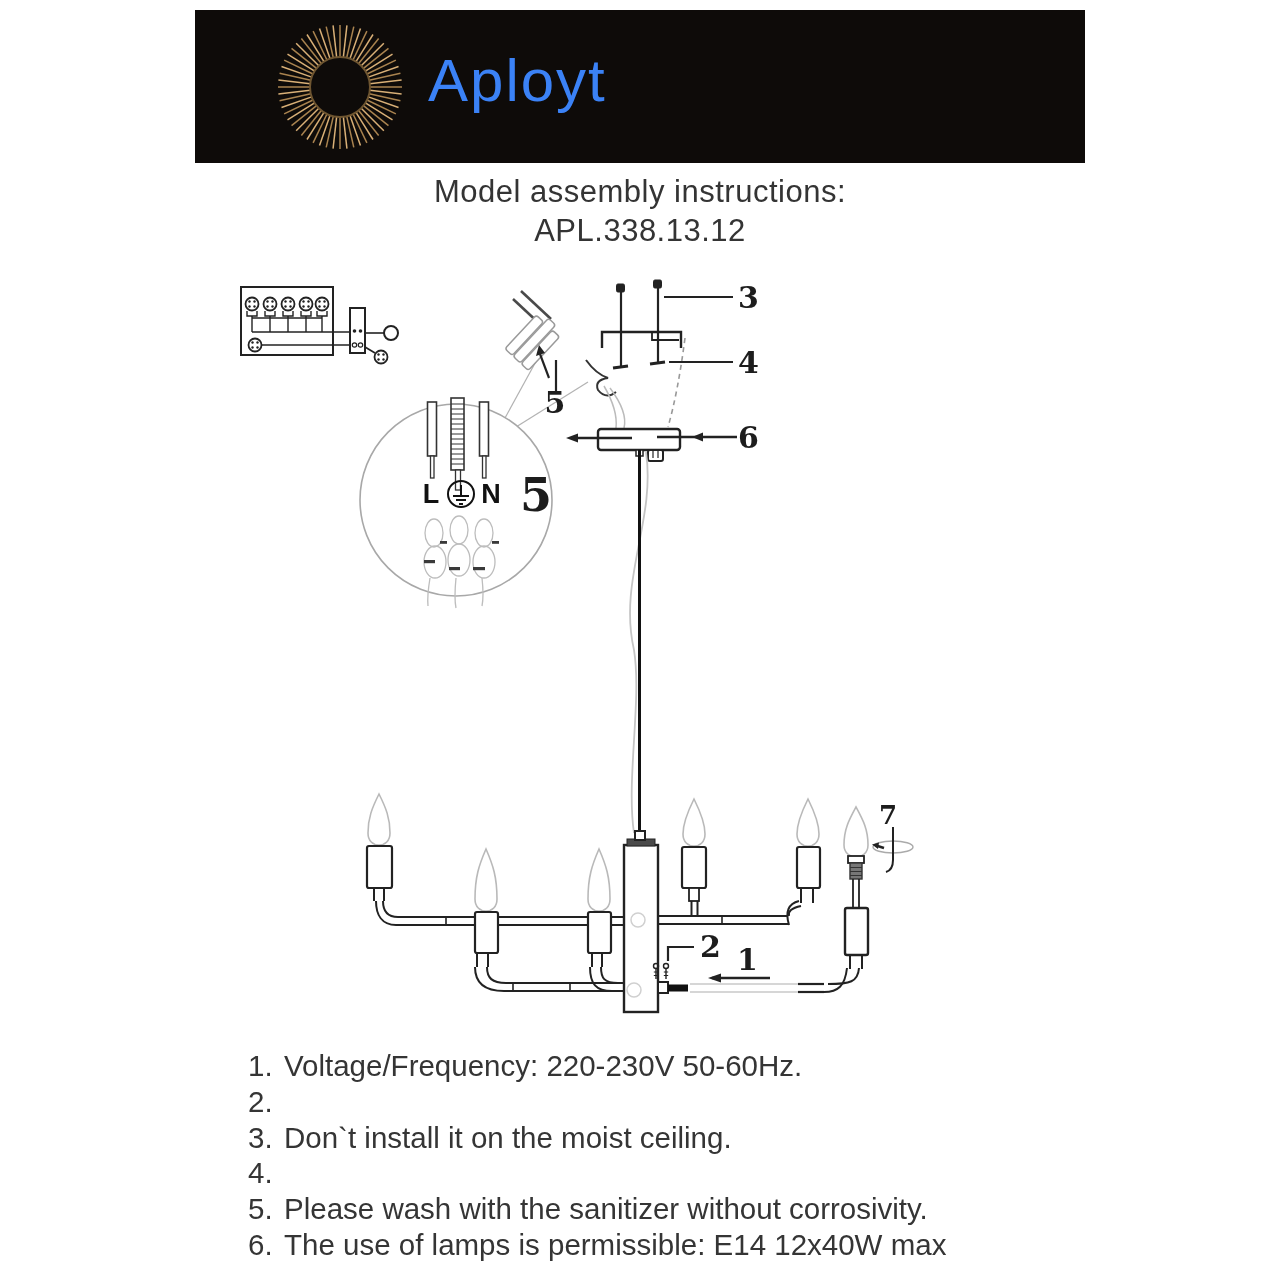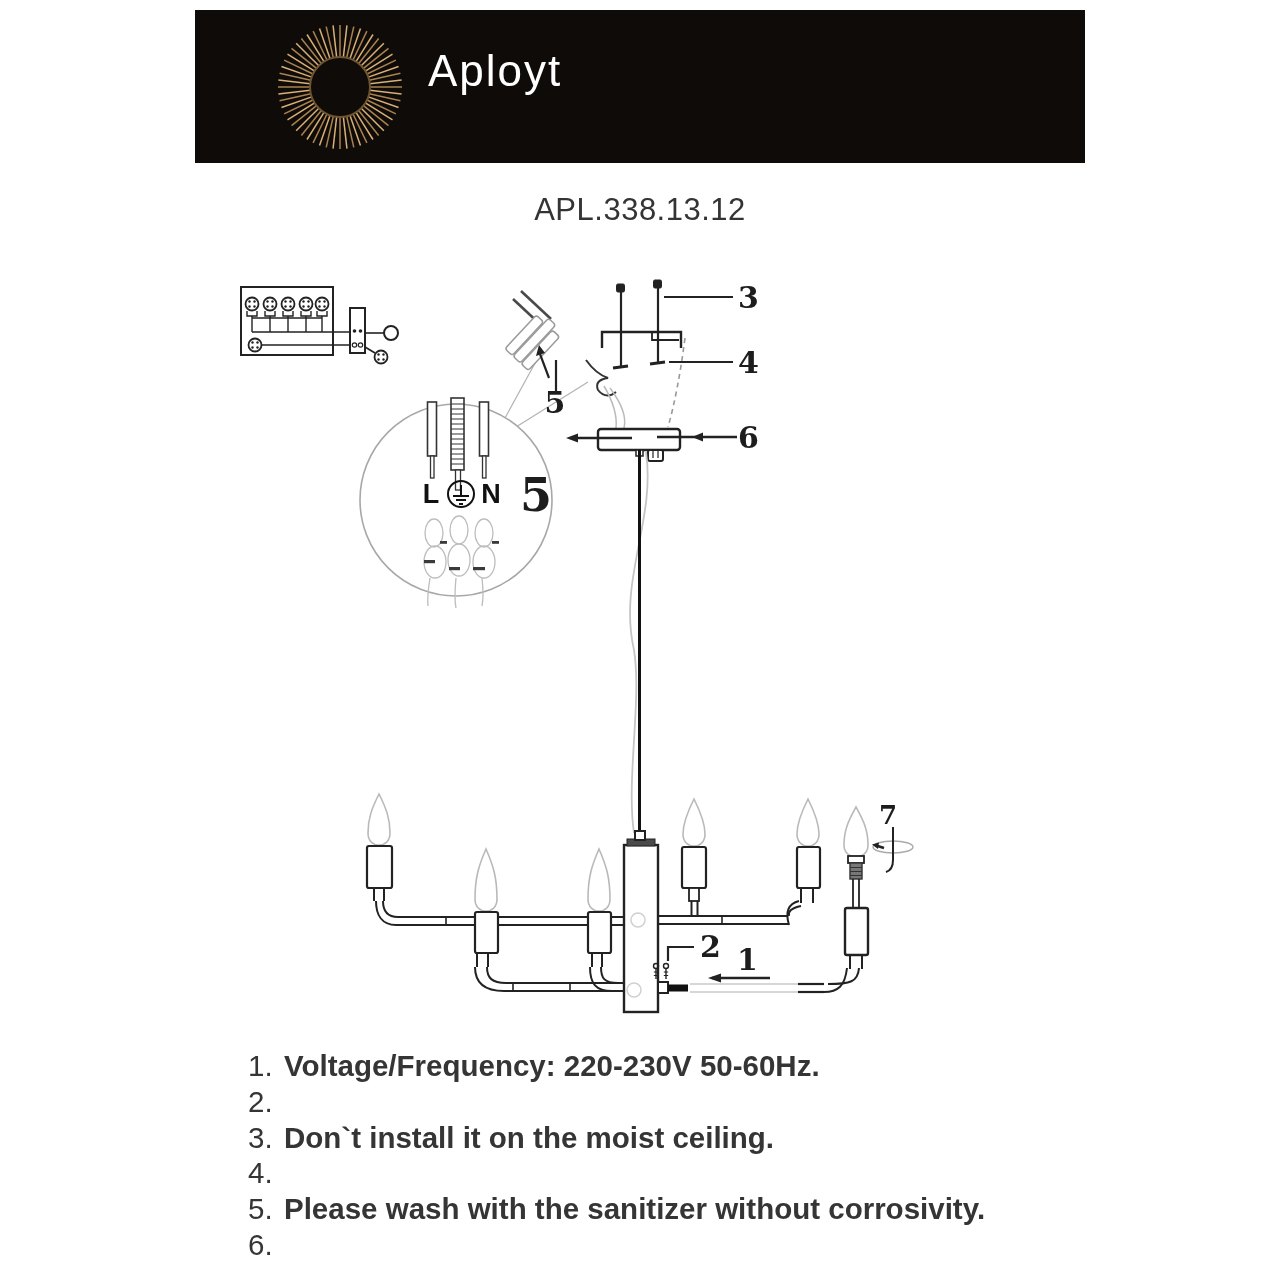--- a/index.html
+++ b/index.html
@@ -1,29 +1,29 @@
 <!DOCTYPE html>
 <html><head>
 <meta charset="utf-8">
 <style>
   html,body{margin:0;padding:0;background:#ffffff;}
   .page{position:relative;width:1280px;height:1280px;background:#ffffff;overflow:hidden;
         font-family:"Liberation Sans", sans-serif;color:#333;}
   .banner{position:absolute;left:195px;top:10px;width:890px;height:153px;background:#0e0b09;overflow:hidden;}
   .banner svg{position:absolute;left:0;top:0;}
-  .brand{position:absolute;left:233px;top:36px;font-size:44px;font-weight:400;color:#ffffff;
+  .brand{position:absolute;left:233px;top:36px;font-size:60px;font-weight:400;color:#3b82f6;
          letter-spacing:2px;font-family:"Liberation Sans", sans-serif;}
   .title-block{position:absolute;left:0;top:174px;width:1280px;text-align:center;color:#343434;}
   .title-line1{font-size:31px;font-weight:500;letter-spacing:0.5px;}
-  .title-line2{font-size:31px;font-weight:500;margin-top:18px;letter-spacing:0.5px;}
+  .title-line2{font-size:31px;font-weight:500;margin-top:3px;letter-spacing:0.5px;}
   .diagram{position:absolute;left:190px;top:260px;width:900px;height:790px;}
   .instructions{position:absolute;left:248px;top:1048px;width:850px;font-size:29.5px;color:#353535;}
   .instr-row{display:flex;line-height:35.8px;}
   .instr-num{width:36px;flex:none;}
-  .instr-text{white-space:nowrap;font-weight:bold;}
+  .instr-text{white-space:nowrap;}
   .co{font-family:"DejaVu Serif", serif;font-weight:bold;font-size:30px;fill:#1d1d1d;}
   .co-big{font-family:"DejaVu Serif", serif;font-weight:bold;font-size:46px;fill:#1d1d1d;}
   .wl{font-family:"Liberation Sans", sans-serif;font-weight:bold;font-size:27px;fill:#111;}
 </style>
 </head>
 <body>
 
 <div class="page">
 
   <div class="banner">
@@ -102,20 +102,21 @@
           <line x1="1000" y1="-85" x2="720.2591630681434" y2="-780.87719042419" stroke="#cda26a" stroke-width="4.68"></line>
           <line x1="1000" y1="-85" x2="783.2261522916463" y2="-802.9896231490504" stroke="#cda26a" stroke-width="4.960000000000001"></line>
           <line x1="1000" y1="-85" x2="847.9095284826155" y2="-819.4171079663244" stroke="#cda26a" stroke-width="5.24"></line>
           <line x1="1000" y1="-85" x2="913.7971371303499" y2="-830.0295742002974" stroke="#cda26a" stroke-width="5.5200000000000005"></line>
         </g>
     </svg>
     <div class="brand">Aployt</div>
   </div>
 
   <div class="title-block">
+    <div class="title-line1">Model assembly instructions:</div>
     <div class="title-line2">APL.338.13.12</div>
   </div>
 
   <svg class="diagram" viewBox="190 260 900 790">
 
     <g stroke="#222" fill="none">
       <rect x="241" y="287" width="92" height="68" stroke-width="2"></rect>
 
       <g stroke-width="1.8">
         <circle cx="252" cy="304" r="6.5"></circle>
@@ -434,16 +435,17 @@
     </div>
     <div class="instr-row">
       <span class="instr-num">4.</span>
     </div>
     <div class="instr-row">
       <span class="instr-num">5.</span>
       <span class="instr-text">Please wash with the sanitizer without corrosivity.</span>
     </div>
     <div class="instr-row">
       <span class="instr-num">6.</span>
+      <span class="instr-text">The use of lamps is permissible: E14 12x40W max</span>
     </div>
   </div>
 
 </div>
 
 </body></html>

